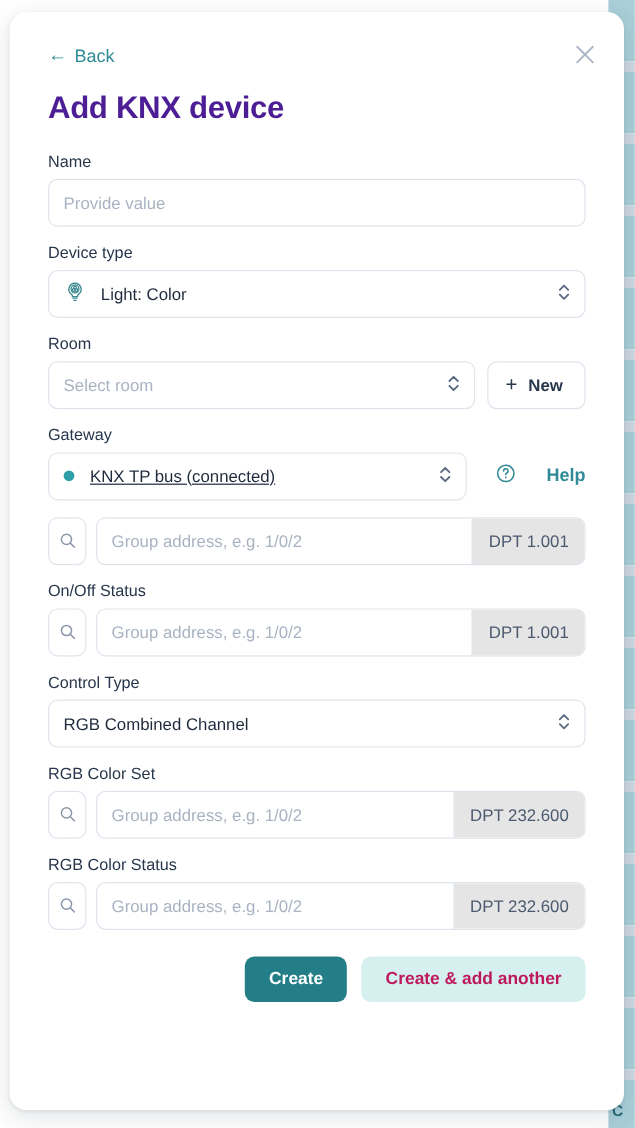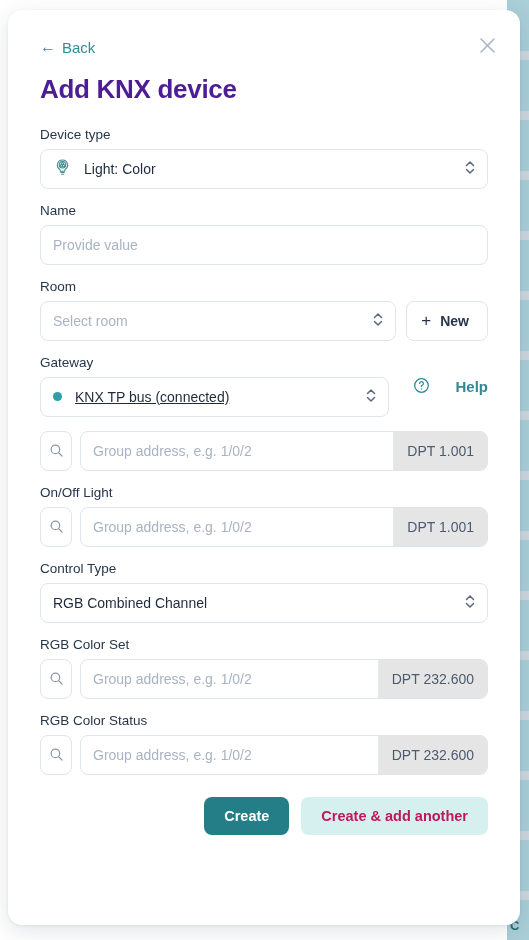--- a/index.html
+++ b/index.html
@@ -124,21 +124,21 @@
   .input-text {
     width: 100%; height: 40px;
     border: 1px solid #dfe5ec; border-radius: 8px;
     background: #fff; padding: 0 12px;
     font-size: 14px; font-family: inherit; color: #1f2a3c;
     outline: none;
   }
   .input-text::placeholder { color: #a9b3c2; }
 
   
-  .row { display: flex; gap: 10px; align-items: flex-start; }
+  .row { display: flex; gap: 10px; align-items: center; }
   .room-select { flex: 1; }
   .new-btn {
     height: 40px; padding: 0 18px 0 14px;
     border: 1px solid #dfe5ec; border-radius: 8px; background: #fff;
     display: flex; align-items: center; gap: 9px;
     font-size: 14px; font-weight: 700; color: #27364b;
     cursor: pointer; font-family: inherit;
   }
   .new-btn .plus { font-size: 17px; font-weight: 400; line-height: 1; }
 
@@ -237,20 +237,26 @@
           <line x1="15" y1="2" x2="2" y2="15"></line>
       </svg>
     </div>
 
     <div class="back-link">
       <span class="arrow">←</span>
       <span>Back</span>
     </div>
 
     <h1 class="title">Add KNX device</h1>
+
+    
+    <div class="field">
+      <div class="field-label">Name</div>
+      <input class="input-text" type="text" placeholder="Provide value" style="">
+    </div>
 
     
     <div class="field">
       <div class="field-label">Device type</div>
       <div class="ctrl select">
         <span class="bulb-ic">
           <svg width="19" height="19" viewBox="0 0 24 24" fill="none" stroke="#3f8b92" stroke-width="1.4">
             <path d="M12 2.6a6.4 6.4 0 0 0-3.6 11.7c.6.5.9 1.1.9 1.8v.6h5.4v-.6c0-.7.3-1.3.9-1.8A6.4 6.4 0 0 0 12 2.6z"></path>
             <circle cx="12" cy="8.6" r="4.1"></circle>
             <circle cx="12" cy="7.3" r="1.5"></circle>
@@ -265,26 +271,20 @@
           <svg width="12" height="16" viewBox="0 0 12 16" fill="none" stroke="#5a6a80" stroke-width="1.5" stroke-linecap="round" stroke-linejoin="round">
             <polyline points="2.5,6 6,2.5 9.5,6"></polyline>
               <polyline points="2.5,10 6,13.5 9.5,10"></polyline>
           </svg>
         </span>
       </div>
     </div>
 
     
     <div class="field">
-      <div class="field-label">Name</div>
-      <input class="input-text" type="text" placeholder="Provide value" style="">
-    </div>
-
-    
-    <div class="field">
       <div class="field-label">Room</div>
       <div class="row">
         <div class="ctrl select room-select">
           <span class="placeholder">Select room</span>
           <span class="chev">
             <svg width="12" height="16" viewBox="0 0 12 16" fill="none" stroke="#5a6a80" stroke-width="1.5" stroke-linecap="round" stroke-linejoin="round">
               <polyline points="2.5,6 6,2.5 9.5,6"></polyline>
                 <polyline points="2.5,10 6,13.5 9.5,10"></polyline>
             </svg>
           </span>
@@ -334,21 +334,21 @@
         </div>
         <div class="ga-box">
           <input type="text" placeholder="Group address, e.g. 1/0/2" style="">
           <span class="dpt-badge">DPT 1.001</span>
         </div>
       </div>
     </div>
 
     
     <div class="field">
-      <div class="field-label">On/Off Light</div>
+      <div class="field-label">On/Off Status</div>
       <div class="ga-row">
         <div class="search-btn">
           <svg width="15" height="15" viewBox="0 0 18 18" fill="none" stroke="#8b97a8" stroke-width="1.5" stroke-linecap="round">
             <circle cx="7.7" cy="7.7" r="5.1"></circle>
               <line x1="11.5" y1="11.5" x2="15.6" y2="15.6"></line>
           </svg>
         </div>
         <div class="ga-box">
           <input type="text" placeholder="Group address, e.g. 1/0/2" style="">
           <span class="dpt-badge">DPT 1.001</span>

